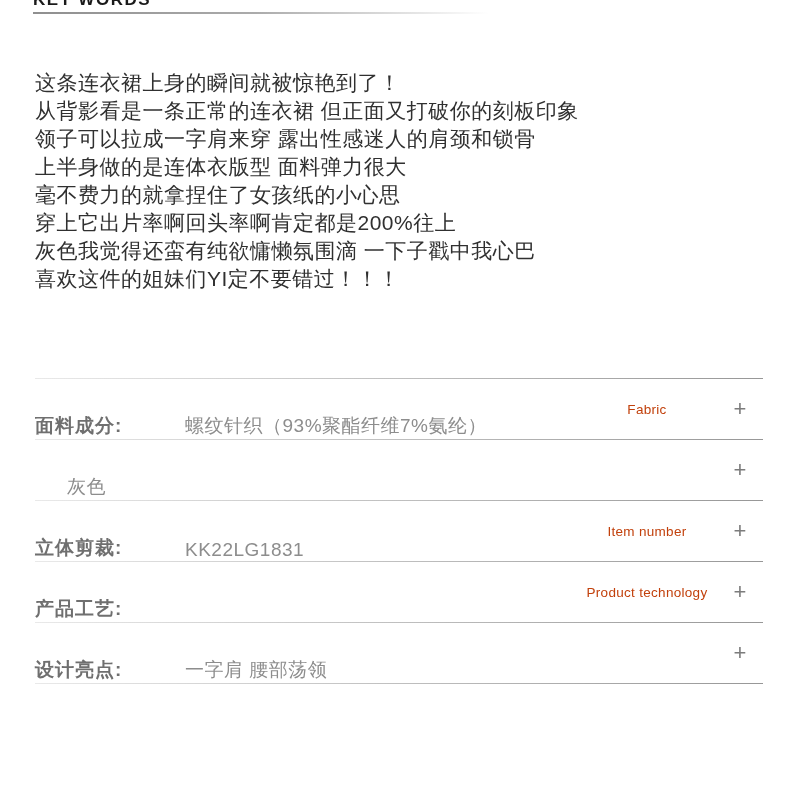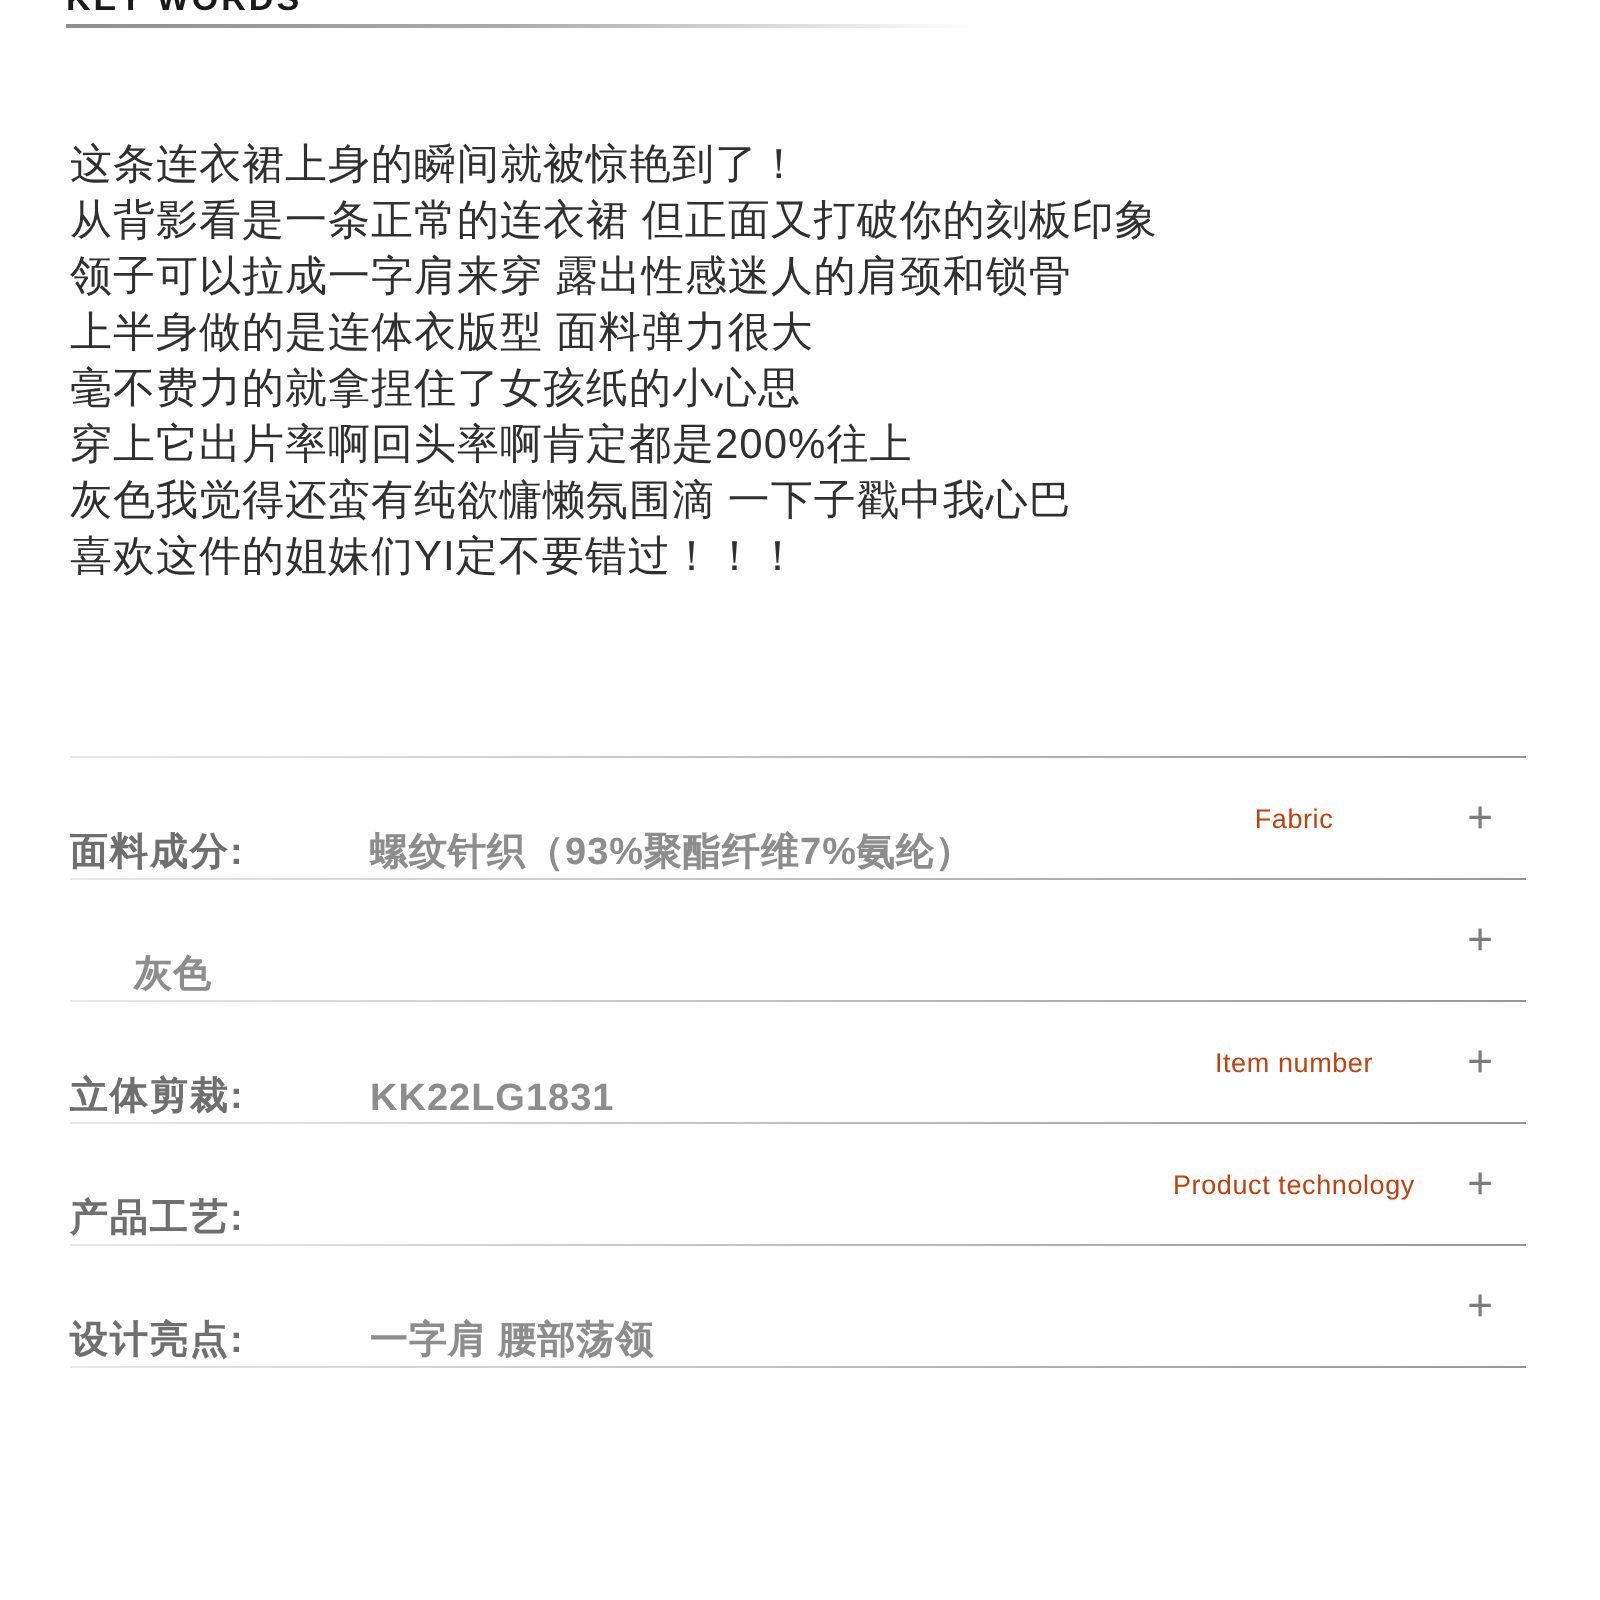--- a/index.html
+++ b/index.html
@@ -68,21 +68,21 @@
     flex: 0 0 118px;
     font-size: 19px;
     font-weight: 700;
     letter-spacing: 1px;
     color: #6f6f6f;
     white-space: nowrap;
   }
   .spec-value {
     flex: 1 1 auto;
     font-size: 19px;
-    font-weight: 700;
+    font-weight: 400;
     letter-spacing: 0.5px;
     color: #8d8d8d;
     white-space: nowrap;
     overflow: hidden;
     padding-left: 32px;
   }
   .spec-en {
     position: absolute;
     left: 512px;
     top: 0;

